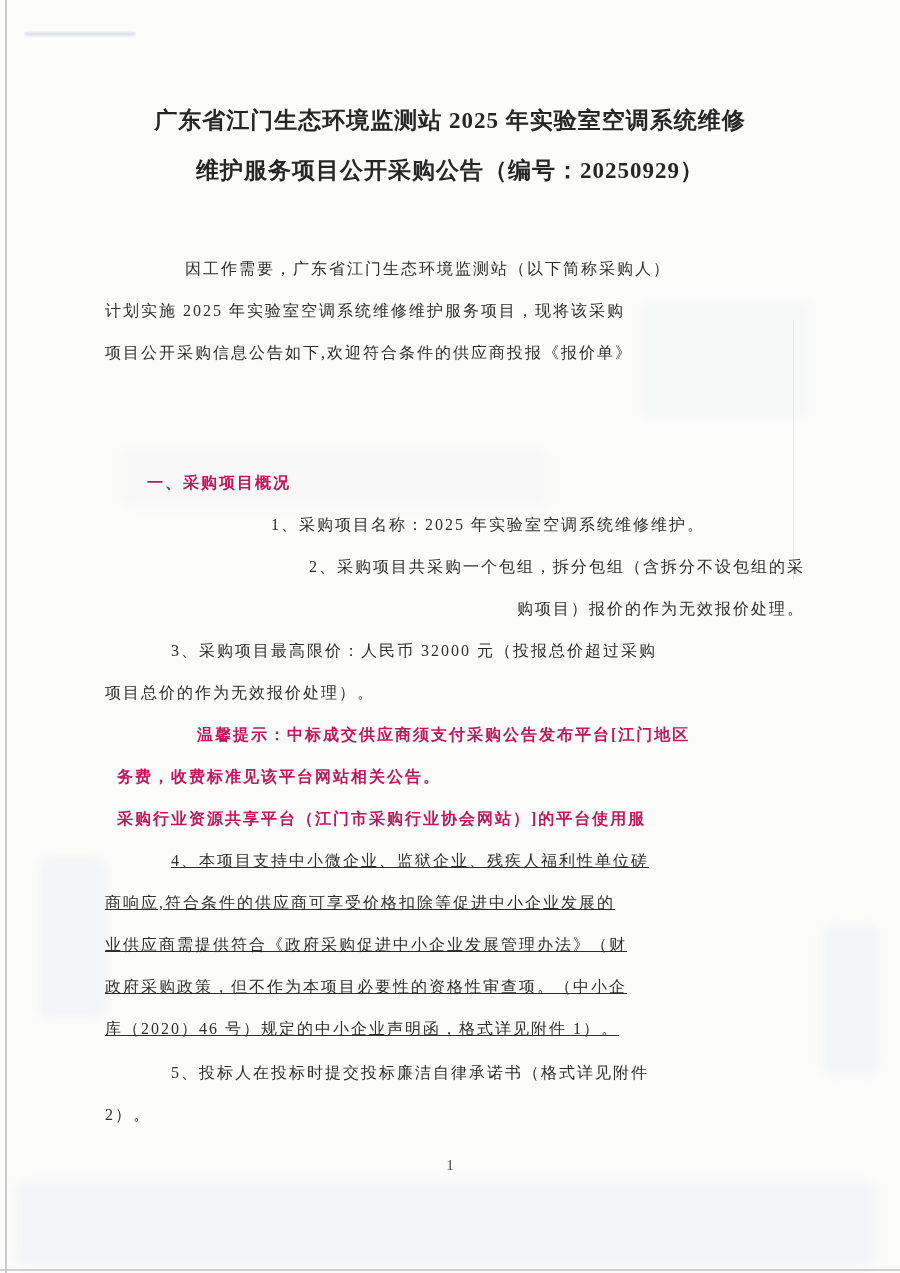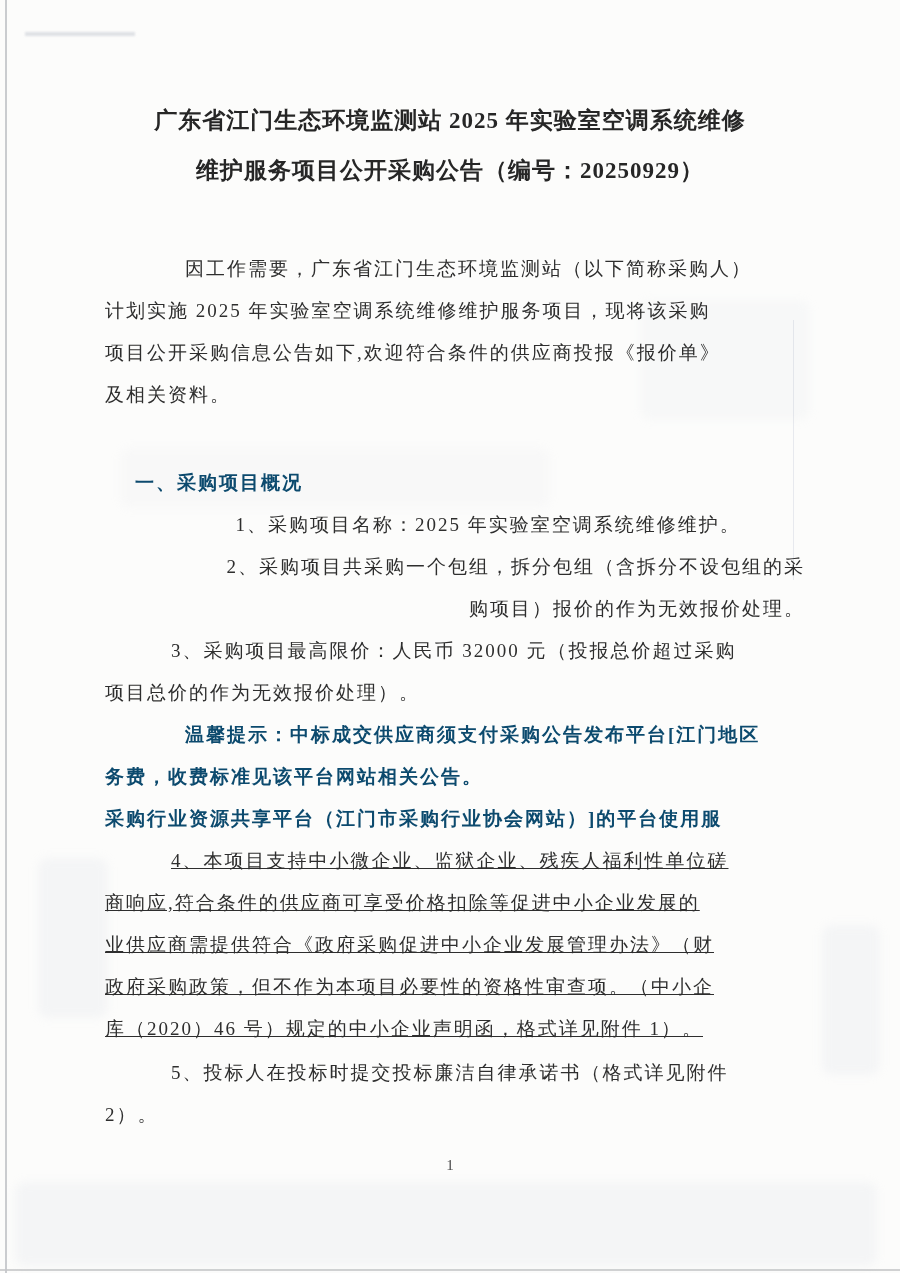--- a/index.html
+++ b/index.html
@@ -26,37 +26,37 @@
   .ghost-3 { left: 640px; top: 300px;  width: 170px; height: 120px; background: rgba(208,213,227,.10); }
   .ghost-4 { left: 120px; top: 448px;  width: 430px; height: 60px;  background: rgba(208,213,227,.09); }
   .ghost-5 { left: 15px;  top: 1182px; width: 862px; height: 84px;  background: rgba(199,206,222,.14); }
   .ghost-6 { left: 25px;  top: 32px;   width: 110px; height: 4px;   background: rgba(170,176,188,.35); filter: blur(1px); }
   .ghost-line-v { left: 793px; top: 320px; width: 1px; height: 260px; background: rgba(160,170,190,.22); }
 
   
   .block { position: absolute; left: 105px; width: 700px; }
   .line {
     line-height: 42px;
-    font-size: 19px;
+    font-size: 16px;
     letter-spacing: 2px;
     white-space: nowrap;
   }
   .title-block {
     left: 0;
     width: 900px;
     text-align: center;
   }
   .title-block .line {
     font-size: 23px;
     font-weight: 700;
     line-height: 50px;
     letter-spacing: 1px;
     color: #262626;
   }
-  .bold .line { font-weight: 700; color: #0c4a6e; }
+  .bold .line { font-weight: 700; color: #be185d; margin-left: 12px; }
   .ind-intro  { text-indent: 80px; }
   .ind-item   { text-indent: 66px; }
   .ind-head   { text-indent: 30px; }
   .page-num-block {
     left: 0;
     width: 900px;
     text-align: center;
   }
   .page-num-block .line {
     font-size: 15px;
@@ -82,21 +82,20 @@
 
   <div class="block title-block" style="top: 96px;">
     <div class="line">广东省江门生态环境监测站 2025 年实验室空调系统维修</div>
     <div class="line">维护服务项目公开采购公告（编号：20250929）</div>
   </div>
 
   <div class="block" style="top: 248px;">
     <div class="line ind-intro">因工作需要，广东省江门生态环境监测站（以下简称采购人）</div>
     <div class="line">计划实施 2025 年实验室空调系统维修维护服务项目，现将该采购</div>
     <div class="line">项目公开采购信息公告如下,欢迎符合条件的供应商投报《报价单》</div>
-    <div class="line">及相关资料。</div>
   </div>
 
   <div class="block bold" style="top: 462px;">
     <div class="line ind-head">一、采购项目概况</div>
   </div>
 
   <div class="block" style="top: 504px; text-align: center;">
     <div class="line ind-item">1、采购项目名称：2025 年实验室空调系统维修维护。</div>
   </div>
 

